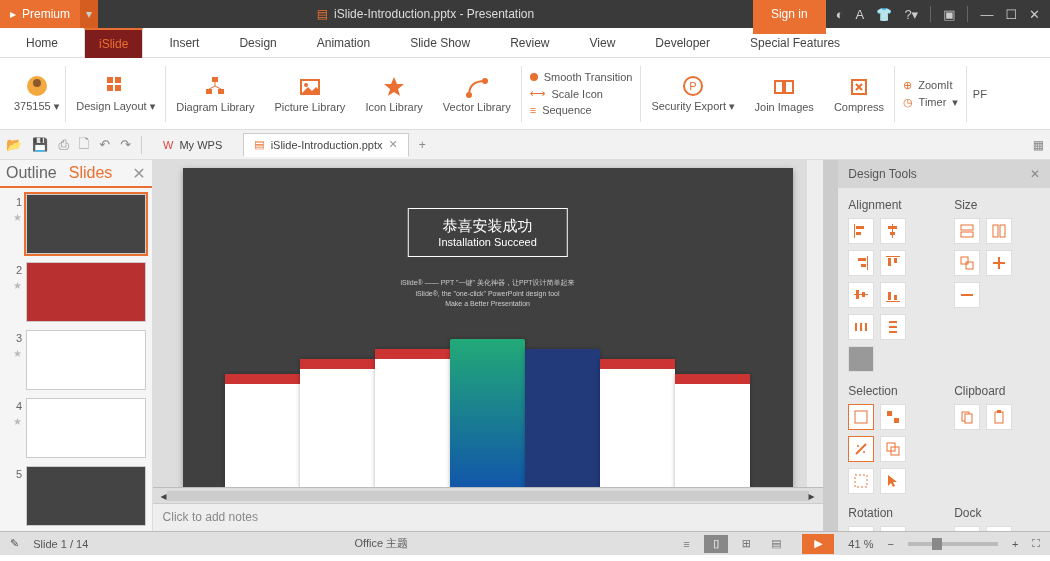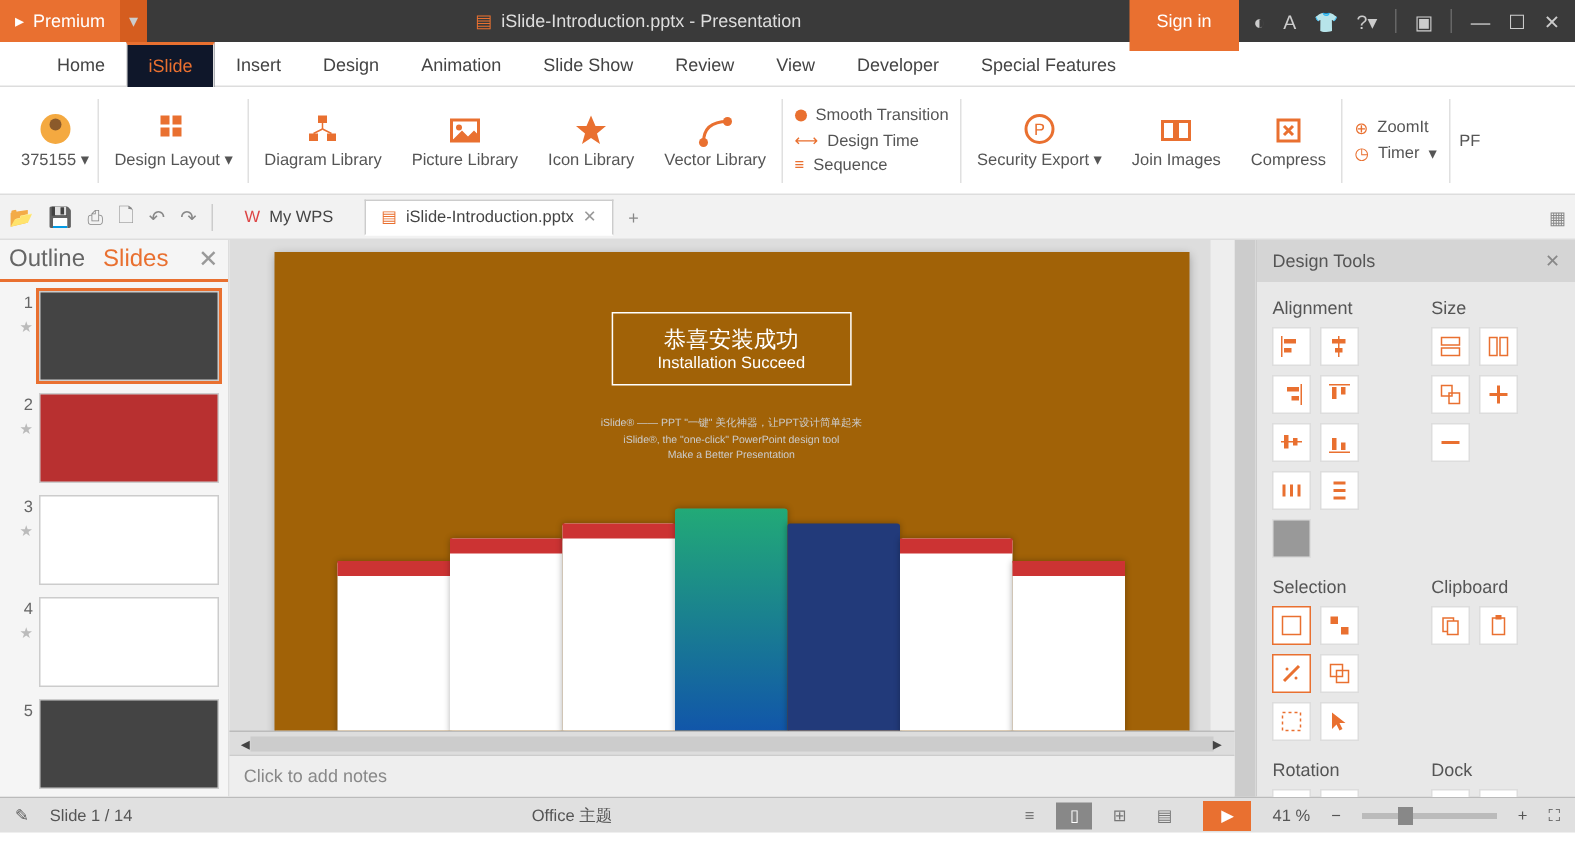--- a/index.html
+++ b/index.html
@@ -9,23 +9,23 @@
 .titlebar { height: 28px; background: #3a3a3a; display: flex; align-items: center; color: #ccc; }
 .premium-btn { height: 28px; background: #e97030; color: #fff; display: flex; align-items: center; padding: 0 10px; gap: 6px; font-size: 12px; }
 .premium-arrow { width: 18px; height: 28px; background: #d55d1f; display: flex; align-items: center; justify-content: center; }
 .title-center { flex: 1; text-align: center; font-size: 12px; color: #ddd; display: flex; align-items: center; justify-content: center; gap: 6px; }
 .signin { height: 39px; background: #e97030; color: #fff; padding: 0 18px; display: flex; align-items: center; font-size: 12px; }
 .title-icons { display: flex; align-items: center; gap: 12px; padding: 0 10px; color: #ccc; }
 .title-icons span { font-size: 13px; cursor: pointer; }
 .title-divider { width: 1px; height: 16px; background: #666; }
 
 
-.menubar { height: 30px; background: #fff; border-bottom: 1px solid #ddd; display: flex; align-items: stretch; padding-left: 24px; gap: 0; }
+.menubar { height: 30px; background: #fff; border-bottom: 1px solid #ddd; display: flex; align-items: stretch; padding-left: 12px; gap: 12px; }
 .menu-tab { padding: 0 14px; display: flex; align-items: center; font-size: 12px; color: #444; cursor: pointer; }
-.menu-tab.active { background: #0f172a; border-top: 2px solid #e97030; border-left: 1px solid #ddd; border-right: 1px solid #ddd; color: #e97030; font-weight: 500; margin-bottom: -1px; }
+.menu-tab.active { background: #7f1d1d; border-top: 2px solid #e97030; border-left: 1px solid #ddd; border-right: 1px solid #ddd; color: #e97030; font-weight: 500; margin-bottom: -1px; }
 
 
 .ribbon { height: 72px; background: #fff; border-bottom: 1px solid #ddd; display: flex; align-items: center; padding: 0 8px; gap: 0; overflow: hidden; }
 .ribbon-group { display: flex; flex-direction: column; align-items: center; justify-content: center; padding: 0 10px; height: 100%; }
 .ribbon-group.small { padding: 0 6px; }
 .ribbon-sep { width: 1px; height: 56px; background: #e0e0e0; }
 .ribbon-icon { width: 24px; height: 24px; display: flex; align-items: center; justify-content: center; margin-bottom: 2px; }
 .ribbon-label { font-size: 11px; color: #555; white-space: nowrap; }
 .ribbon-list { display: flex; flex-direction: column; gap: 4px; font-size: 11px; color: #555; padding: 0 8px; }
 .ribbon-list-item { display: flex; align-items: center; gap: 6px; }
@@ -54,21 +54,21 @@
 .thumb-star { font-size: 10px; color: #bbb; }
 .thumb-left { display: flex; flex-direction: column; align-items: flex-end; gap: 4px; width: 18px; }
 .thumb { width: 120px; height: 60px; background: #444; border: 1px solid #ccc; }
 .thumb.selected { outline: 2px solid #e97030; }
 .thumb.white { background: #fff; }
 .thumb.red { background: #b83030; }
 
 
 .canvas-wrap { flex: 1; background: #ddd; position: relative; display: flex; flex-direction: column; }
 .canvas-scroll { flex: 1; display: flex; align-items: flex-start; justify-content: center; padding: 8px 30px; overflow: hidden; position: relative; }
-.slide { width: 610px; height: 321px; background: #a16207; box-shadow: 0 2px 6px rgba(0,0,0,.3); position: relative; color: #fff; }
+.slide { width: 610px; height: 321px; background: #404040; box-shadow: 0 2px 6px rgba(0,0,0,.3); position: relative; color: #fff; }
 .install-box { position: absolute; top: 40px; left: 50%; transform: translateX(-50%); border: 1px solid #fff; padding: 8px 30px; text-align: center; }
 .install-title { font-size: 15px; font-weight: 500; }
 .install-sub { font-size: 11px; }
 .slide-desc { position: absolute; top: 110px; width: 100%; text-align: center; font-size: 7px; line-height: 1.5; color: #ccc; }
 .panels-row { position: absolute; bottom: 0; left: 0; right: 0; height: 150px; display: flex; align-items: flex-end; justify-content: center; gap: -10px; }
 .panel { width: 75px; background: #fff; border-radius: 2px 2px 0 0; box-shadow: 0 0 4px rgba(0,0,0,.3); }
 .panel-head { height: 10px; background: #c33; }
 .p1 { height: 115px; } .p2 { height: 130px; } .p3 { height: 140px; } .p4 { height: 150px; background: linear-gradient(#2a7,#15a); } .p5 { height: 140px; background: #223a7a; } .p6 { height: 130px; } .p7 { height: 115px; }
 .vscroll { position: absolute; right: 0; top: 0; bottom: 0; width: 16px; background: #eee; }
 .hscroll { height: 16px; background: #ddd; border-top: 1px solid #bbb; display: flex; align-items: center; padding: 0 8px; }
@@ -209,21 +209,21 @@
     <div class="ribbon-label">Vector Library</div>
   </div>
   <div class="ribbon-sep"></div>
   <div class="ribbon-list">
     <div class="ribbon-list-item">
         <span class="dot"></span>
         <span>Smooth Transition</span>
       </div>
     <div class="ribbon-list-item">
         <span style="color:#e97030">⟷</span>
-        <span>Design Time</span>
+        <span>Scale Icon</span>
       </div>
     <div class="ribbon-list-item">
         <span style="color:#e97030">≡</span>
         <span>Sequence</span>
       </div>
   </div>
   <div class="ribbon-sep"></div>
   <div class="ribbon-group">
     <div class="ribbon-icon">
         <svg viewBox="0 0 24 24">

